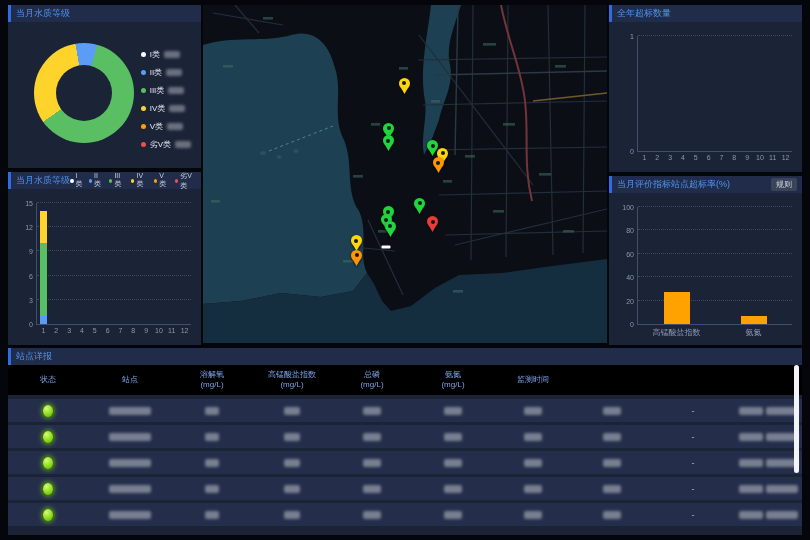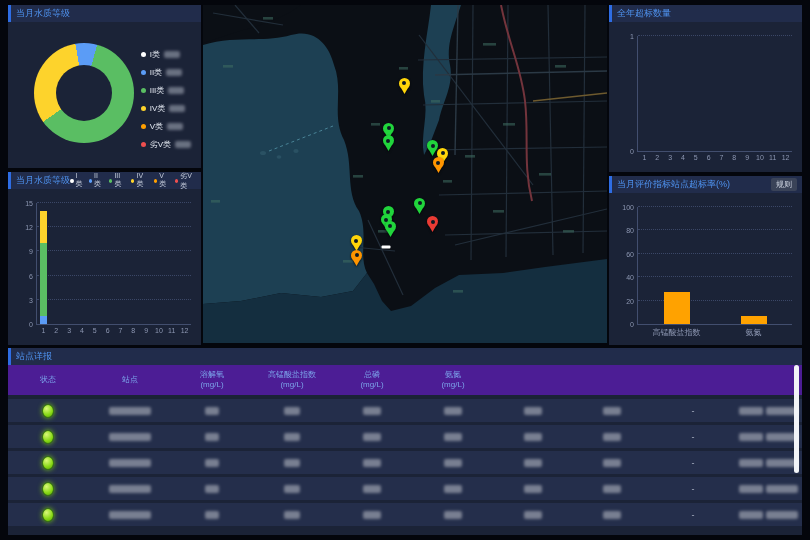--- a/index.html
+++ b/index.html
@@ -45,21 +45,21 @@
   
   #mapsvg{position:absolute;inset:0;}
   .pins{position:absolute;inset:0;}
   .pin{position:absolute;width:13px;height:17px;transform:translate(-50%,-100%);filter:drop-shadow(0 1px 1px rgba(0,0,0,.7));cursor:pointer;}
   .pin-head{position:absolute;top:0;left:50%;transform:translateX(-50%);width:11px;height:11px;border-radius:50%;}
   .pin-hole{position:absolute;top:3.5px;left:50%;transform:translateX(-50%);width:4px;height:4px;border-radius:50%;background:#0d1a24;}
   .pin-tail{position:absolute;top:9px;left:50%;transform:translateX(-50%);width:0;height:0;border:4px solid transparent;border-top-width:7px;}
   .pin-dash{position:absolute;width:9px;height:3px;background:#fff;border-radius:1px;transform:translate(-50%,-50%);}
 
   
-  .thead{position:absolute;left:0;right:0;top:17px;height:30px;background:#4c1d95;display:grid;grid-template-columns:80px 84px 80px 80px 80px 82px 78px 80px 82px auto;}
+  .thead{position:absolute;left:0;right:0;top:17px;height:30px;background:#000000;display:grid;grid-template-columns:80px 84px 80px 80px 80px 82px 78px 80px 82px auto;}
   .th{display:flex;flex-direction:column;align-items:center;justify-content:center;font-size:8px;color:#7ba3ea;line-height:10px;text-align:center;}
   .tbody{position:absolute;left:0;right:0;top:49px;bottom:0;display:flex;flex-direction:column;gap:3px;padding-top:2px;}
   .trow{height:23px;flex:0 0 23px;background:#242e4b;display:grid;grid-template-columns:80px 84px 80px 80px 80px 82px 78px 80px 82px auto;align-items:center;cursor:pointer;}
   .tc{display:flex;align-items:center;justify-content:center;gap:3px;}
   .blur{height:8px;border-radius:2px;background:#959ba9;opacity:.75;filter:blur(1.4px);}
   .dash{font-size:9px;color:#aab2c6;}
   .statusdot{width:10px;height:12px;border-radius:50%;background:radial-gradient(circle at 35% 30%,#d9f877,#86d714 60%,#5ea80d);border:1px solid #3c7a10;box-shadow:0 0 5px rgba(134,215,20,.8);}
   .vscroll{position:absolute;right:3px;top:17px;width:5px;height:108px;background:#f2f4f7;border-radius:3px;cursor:grab;}
 </style>
 </head>
@@ -391,20 +391,23 @@
           <div>(mg/L)</div>
         </div>
         <div class="th">
           <div>总磷</div>
           <div>(mg/L)</div>
         </div>
         <div class="th">
           <div>氨氮</div>
           <div>(mg/L)</div>
         </div>
+        <div class="th">
+          <div>监测时间</div>
+        </div>
       </div>
     <div class="tbody" id="tbody">
         <div class="trow">
           <div class="tc">
             <span class="statusdot"></span>
           </div>
           <div class="tc">
             <span class="blur" style="width: 42px;"></span>
           </div>
           <div class="tc">

